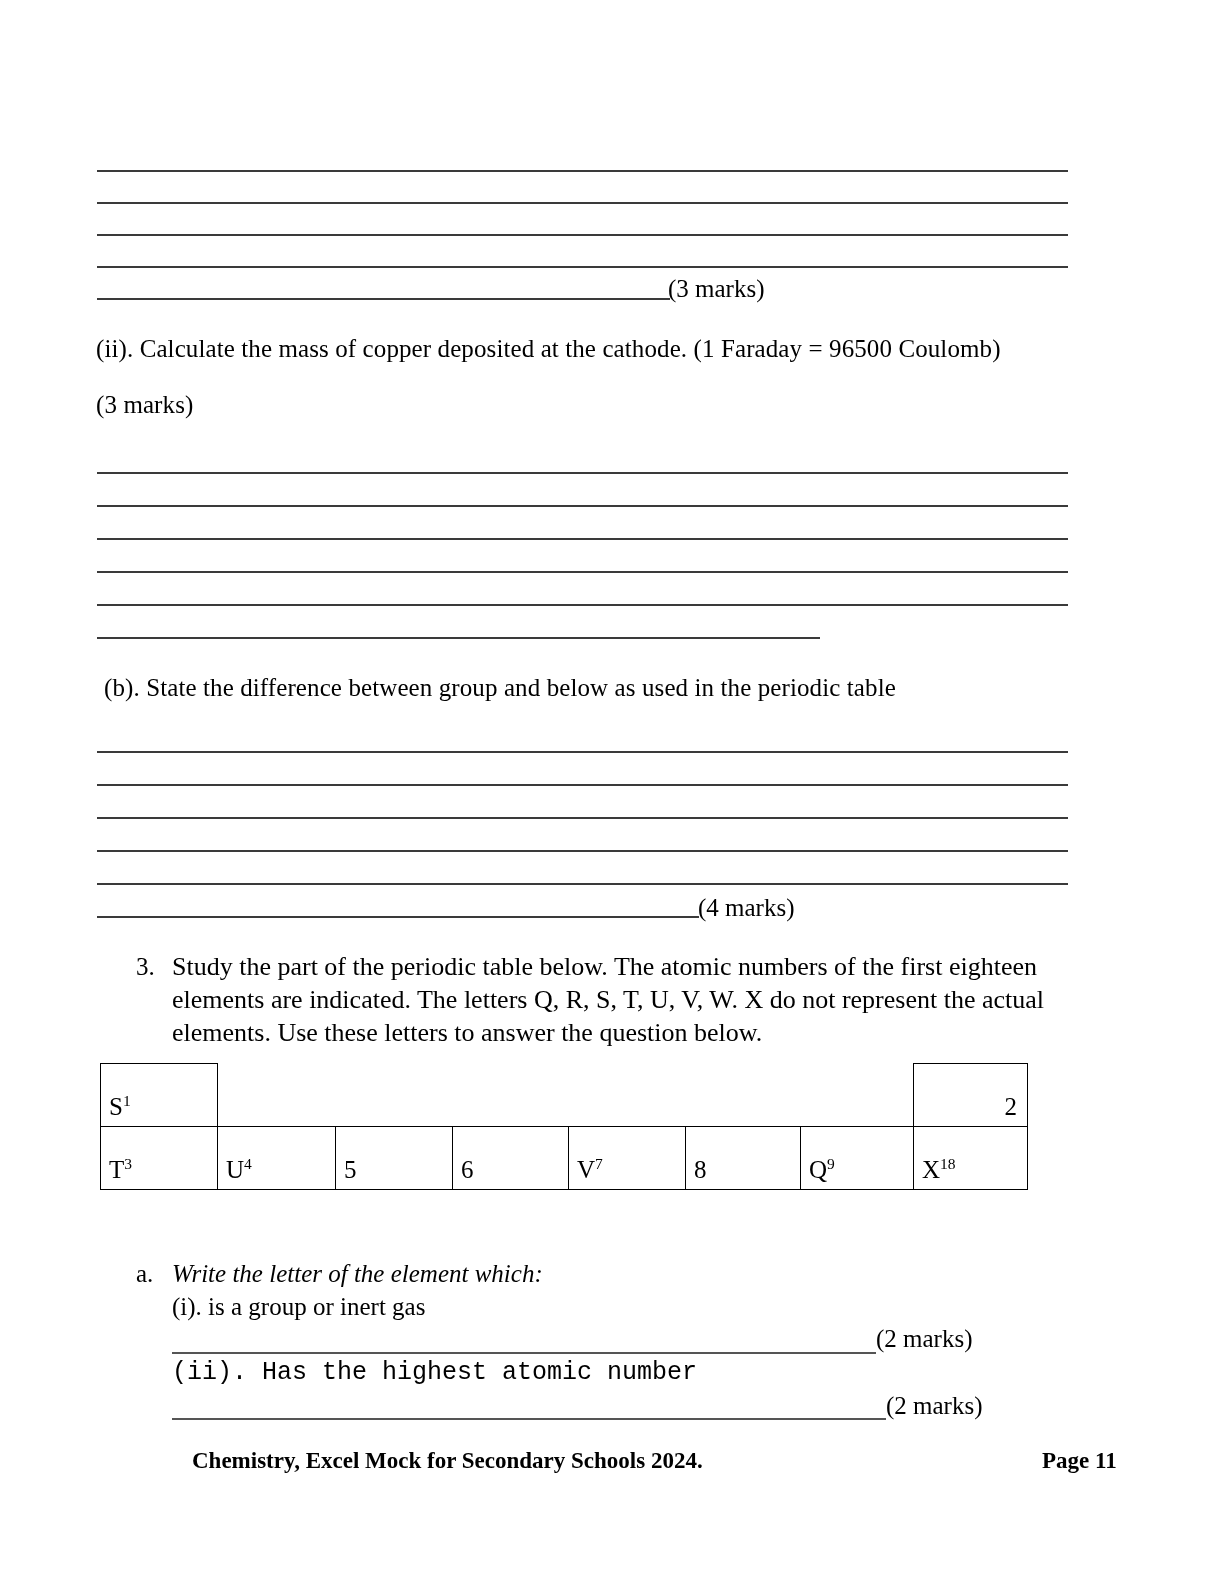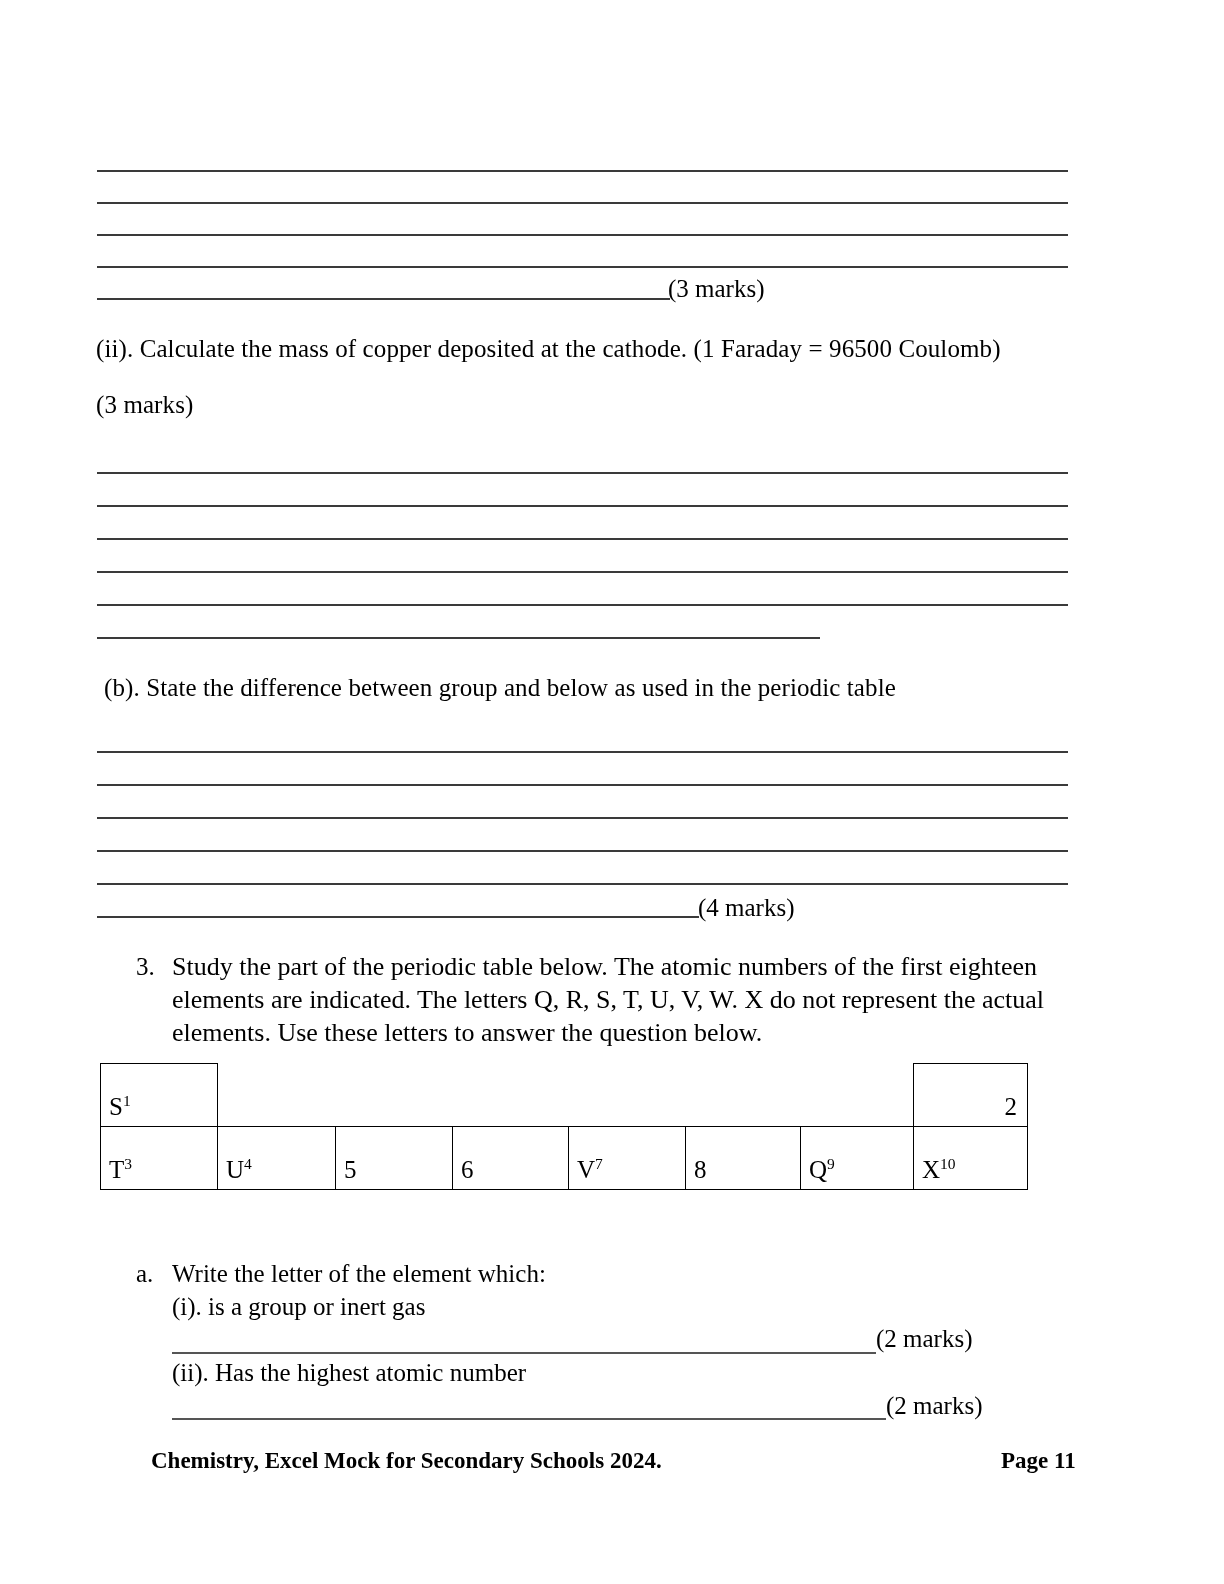--- a/index.html
+++ b/index.html
@@ -119,20 +119,21 @@
     height: 0;
     border-top: 2px solid #555555;
   }
 
   
   .footer-left, .footer-right {
     position: absolute;
     font-size: 23px;
     font-weight: bold;
     white-space: nowrap;
+    margin-left: 41px;
   }
 </style>
 </head>
 <body>
 
 <div class="page">
 
   <div class="rule-block" style="left:97px; top:170px; width:971px; height:125px;">
     <div class="rule" style="top:0px;   width:971px;"></div>
     <div class="rule" style="top:32px;  width:971px;"></div>
@@ -189,32 +190,32 @@
         <td class="right-al"><span>2</span></td>
       </tr>
       <tr>
         <td><span>T</span><sup>3</sup></td>
         <td><span>U</span><sup>4</sup></td>
         <td><span>5</span></td>
         <td><span>6</span></td>
         <td><span>V</span><sup>7</sup></td>
         <td><span>8</span></td>
         <td><span>Q</span><sup>9</sup></td>
-        <td><span>X</span><sup>10</sup></td>
+        <td><span>X</span><sup>18</sup></td>
       </tr>
     </tbody>
   </table>
 
   <div class="qa-num" style="top:1258px;">a.</div>
-  <div class="qa-txt" style="top:1258px;">Write the letter of the element which:</div>
+  <div class="qa-txt" style="top:1258px;font-style:italic;">Write the letter of the element which:</div>
 
   <div class="qa-txt" style="top:1291px;">(i). is a group or inert gas</div>
   <div class="ans-rule" style="left:172px; top:1352px; width:704px;"></div>
   <div class="marks" style="left:876px; top:1324px;">(2 marks)</div>
 
-  <div class="qa-txt" style="top:1357px;">(ii). Has the highest atomic number</div>
+  <div class="qa-txt" style="top:1357px;font-family:Liberation Mono, monospace;">(ii). Has the highest atomic number</div>
   <div class="ans-rule" style="left:172px; top:1418px; width:714px;"></div>
   <div class="marks" style="left:886px; top:1391px;">(2 marks)</div>
 
   <div class="footer-left" style="left:151px; top:1448px;">Chemistry, Excel Mock for Secondary Schools 2024.</div>
   <div class="footer-right" style="left:1001px; top:1448px;">Page 11</div>
 
 </div>
 
 </body></html>

